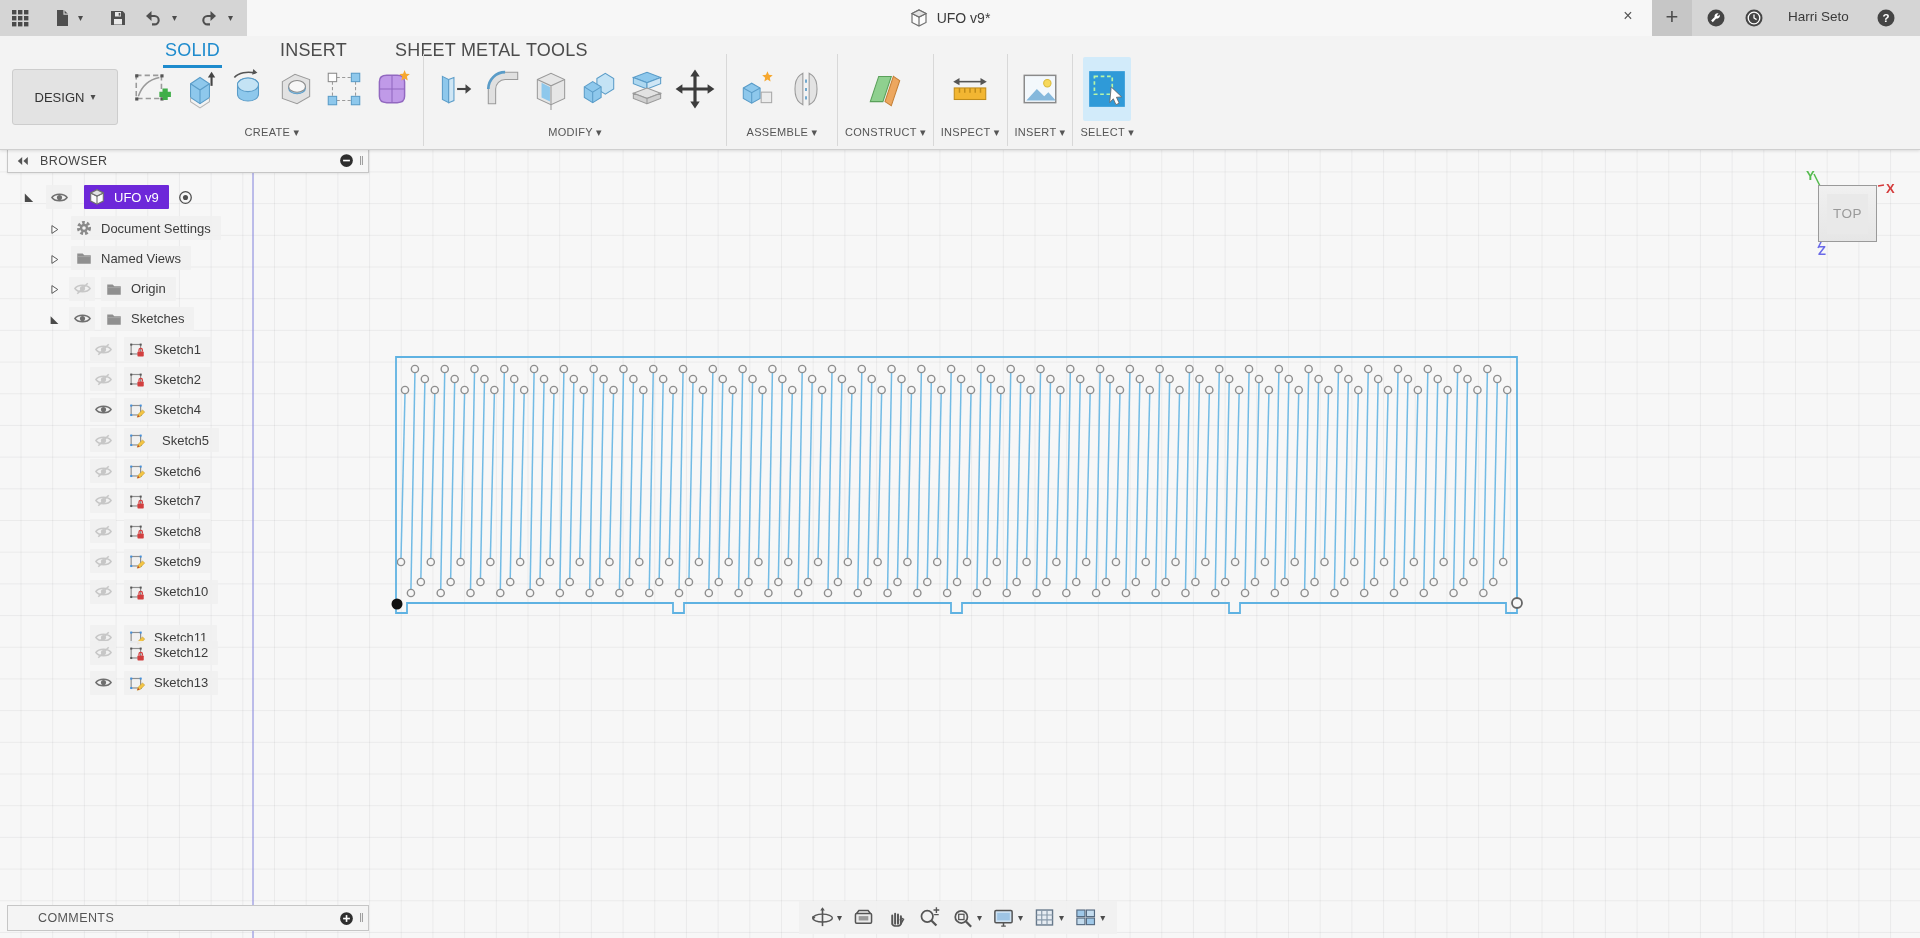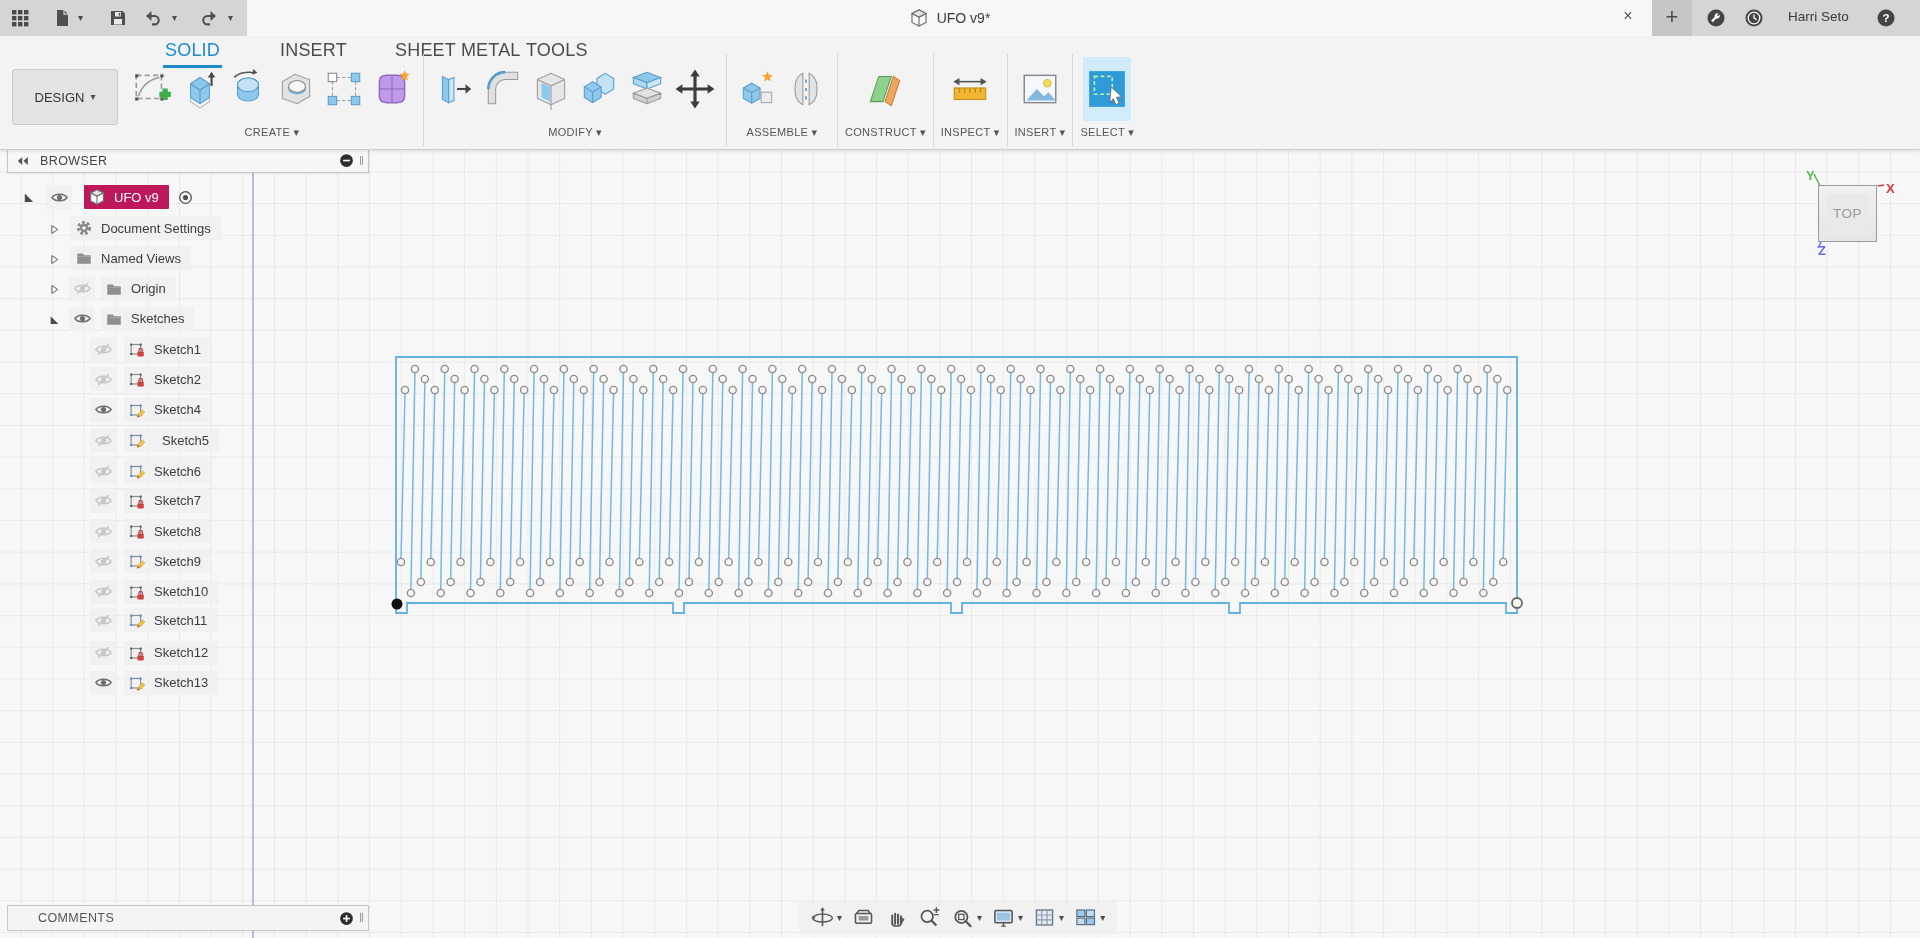--- a/index.html
+++ b/index.html
@@ -61,21 +61,21 @@
     background:#f4f4f4; border:1px solid #c6c6c6; display:flex; align-items:center;
     z-index:20; }
   #comments-bar .bt { font-size:12.5px; color:#555; letter-spacing:.4px; margin-left:30px; }
   .hdr-right { margin-left:auto; margin-right:6px; display:flex; align-items:center; gap:4px; }
   .grip { color:#999; font-size:12px; letter-spacing:-2px; }
   #tree { position:absolute; left:0; top:0; z-index:19; }
   .trow { position:absolute; height:26px; display:flex; align-items:center; cursor:pointer; }
   .chip { background:rgba(240,240,240,.92); border-radius:1px; display:flex;
     align-items:center; height:24px; padding:0 10px 0 4px; }
   .chip .lab { font-size:13px; color:#3c3c3c; margin-left:8px; white-space:nowrap; }
-  .rootchip { background:#be185d; }
+  .rootchip { background:#6d28d9; }
   .rootchip .lab { color:#fff; }
   .eyechip { background:rgba(240,240,240,.92); border-radius:1px; width:26px; height:24px;
     display:flex; align-items:center; justify-content:center; }
 
   
   #navbar { position:absolute; left:799px; top:901px; height:33px; z-index:15;
     background:rgba(240,240,240,.95); display:flex; align-items:center;
     padding:0 8px; gap:2px; }
   .nav-btn { display:flex; align-items:center; padding:2px 4px; cursor:pointer; border-radius:2px; }
 
@@ -969,21 +969,21 @@
             <rect x="2.5" y="4" width="2.2" height="2.2" fill="#555"></rect>
             <rect x="13" y="4" width="2.2" height="2.2" fill="#555"></rect>
             <rect x="2.5" y="14.5" width="2.2" height="2.2" fill="#555"></rect>
             <rect x="13" y="14.5" width="2.2" height="2.2" fill="#555"></rect>
             <rect x="10.5" y="12.8" width="7" height="5.4" rx=".8" fill="#d23f3f"></rect>
             <path d="M12.2 12.8v-1.6a1.9 1.9 0 0 1 3.8 0v1.6" fill="none" stroke="#d23f3f" stroke-width="1.4"></path>
           </svg></span>
         <span class="lab">Sketch10</span>
       </span>
     </div>
-    <div class="trow" style="top: 607px; left: 90px;">
+    <div class="trow" style="top: 624px; left: 90px;">
       <span class="eyechip">
         <span style="width: 19px; height: 19px; flex: 0 0 auto;"><svg width="100%" height="100%" viewBox="0 0 20 20">
             <path d="M2 10C5 5.5 15 5.5 18 10 15 14.5 5 14.5 2 10z" fill="none" stroke="#c7c7c7" stroke-width="1.5"></path>
             <circle cx="10" cy="10" r="2.7" fill="#c7c7c7"></circle>
             <path d="M4.5 15.5 15.5 4.5" stroke="#c7c7c7" stroke-width="1.6"></path>
           </svg></span>
       </span>
       <span class="chip" style="margin-left: 8px;">
         <span style="width: 18px; height: 18px; flex: 0 0 auto;"><svg width="100%" height="100%" viewBox="0 0 20 20">
             <rect x="3.5" y="5" width="10.5" height="10.5" fill="none" stroke="#8e8e8e" stroke-width="1.3"></rect>

